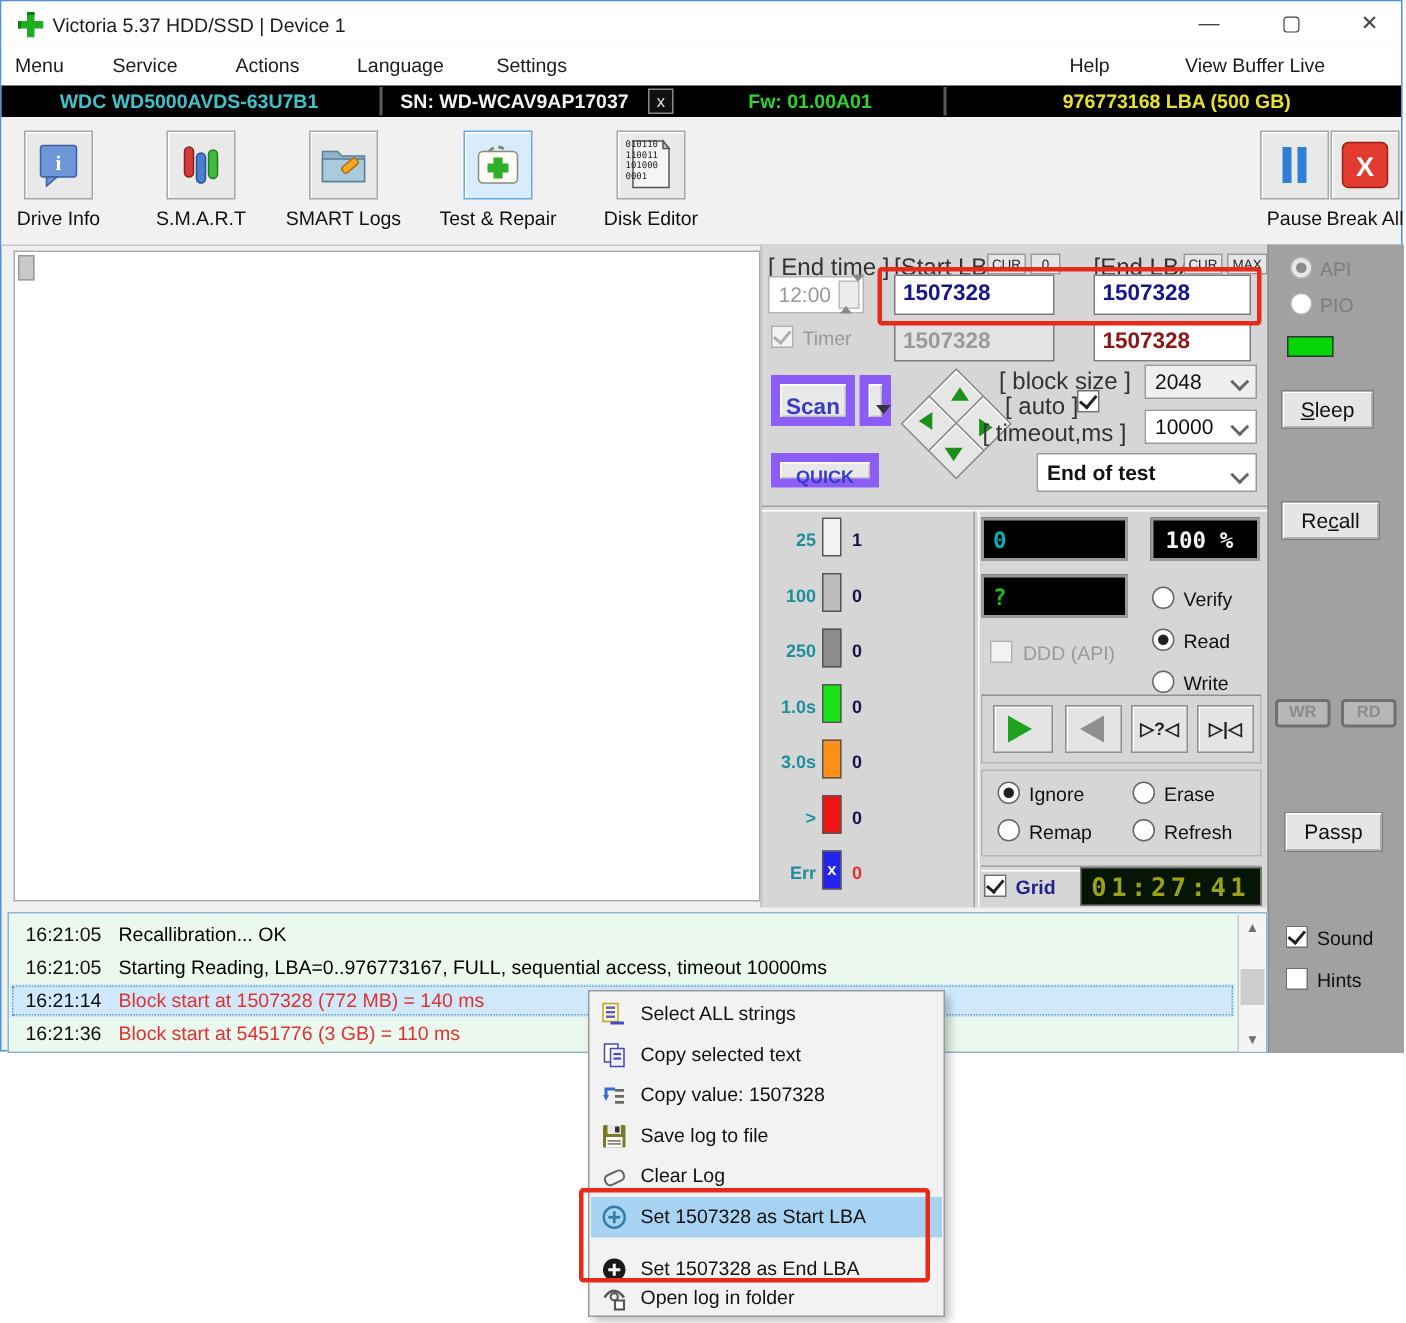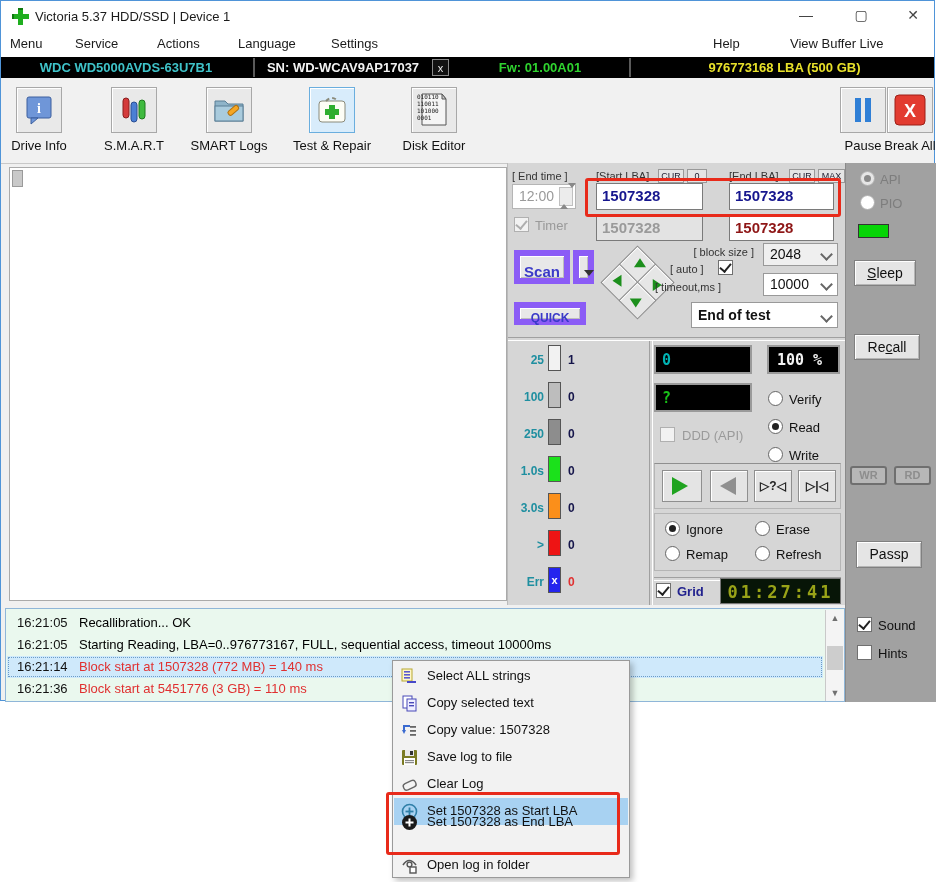--- a/index.html
+++ b/index.html
@@ -26,21 +26,21 @@
   .tbtn .lbl{display:block;margin-top:5px;font-size:13px;color:#111;white-space:nowrap;}
   .ic svg{position:absolute;left:50%;top:50%;transform:translate(-50%,-50%);}
   
   .graph-panel{position:absolute;left:8px;top:166px;width:498px;height:434px;background:#fff;border:1px solid #aaa;box-sizing:border-box;}
   .graph-chip{position:absolute;left:2px;top:2px;width:9px;height:15px;background:#c9c9c9;border:1px solid #9a9a9a;}
   .control-panel{position:absolute;left:506px;top:162px;width:338px;height:442px;background:#d6d6d6;border-left:1px solid #bbb;box-sizing:border-box;}
   .sidebar{position:absolute;left:844px;top:162px;width:91px;height:539px;background:#a1a1a1;border-left:1px solid #8a8a8a;box-sizing:border-box;}
   .groove-h{position:absolute;height:2px;border-top:1px solid #a0a0a0;border-bottom:1px solid #fff;}
   .groove-v{position:absolute;width:2px;border-left:1px solid #a0a0a0;border-right:1px solid #fff;}
   
-  .plabel{position:absolute;font-size:11px;color:#333;white-space:nowrap;}
+  .plabel{position:absolute;font-size:16px;color:#333;white-space:nowrap;}
   .tinybtn{position:absolute;height:14px;background:#e5e5e5;border:1px solid #999;font-size:9px;color:#223;text-align:center;line-height:13px;box-sizing:border-box;}
   .field{position:absolute;background:#fff;border:1px solid #7a7a7a;box-sizing:border-box;font-weight:bold;font-size:15px;padding:3px 0 0 5px;}
   .navy{color:#16168e;}
   .dred{color:#8e1616;}
   .gray-field{background:#e3e3e3;color:#9a9a9a;}
   .spinner{position:absolute;background:#fff;border:1px solid #b5b5b5;box-sizing:border-box;color:#9a9a9a;font-size:14px;padding:3px 0 0 6px;}
   .spin-arrows{position:absolute;right:2px;top:2px;width:14px;height:19px;background:#ececec;border:1px solid #c0c0c0;box-sizing:border-box;}
   .tri-up{width:0;height:0;border-left:4px solid transparent;border-right:4px solid transparent;border-bottom:5px solid #888;margin:2px auto 1px;}
   .tri-dn{width:0;height:0;border-left:4px solid transparent;border-right:4px solid transparent;border-top:5px solid #888;margin:0 auto;}
   .red-rect{position:absolute;border:3px solid #e82a1a;border-radius:3px;pointer-events:none;z-index:40;}
@@ -433,21 +433,21 @@
       <span class="ctx-lbl">Clear Log</span>
     </div>
     <div class="ctx-row hl" style="top:137px;">
       <svg class="ctx-ic" viewBox="0 0 17 17">
           <circle cx="8.5" cy="8.5" r="7" fill="none" stroke="#2f7fa8" stroke-width="1.6"></circle>
           <rect x="7.6" y="4.5" width="1.8" height="8" fill="#2f7fa8"></rect>
           <rect x="4.5" y="7.6" width="8" height="1.8" fill="#2f7fa8"></rect>
         </svg>
       <span class="ctx-lbl">Set 1507328 as Start LBA</span>
     </div>
-    <div class="ctx-row" style="top:148px;text-align:center;">
+    <div class="ctx-row" style="top:172px;text-align:center;">
       <svg class="ctx-ic" viewBox="0 0 17 17">
           <circle cx="8.5" cy="8.5" r="7.5" fill="#1a1a1a"></circle>
           <rect x="7.5" y="4.5" width="2" height="8" fill="#fff"></rect>
           <rect x="4.5" y="7.5" width="8" height="2" fill="#fff"></rect>
         </svg>
       <span class="ctx-lbl">Set 1507328 as End LBA</span>
     </div>
     <div class="ctx-row" style="top:191px;">
       <svg class="ctx-ic" viewBox="0 0 17 17">
           <path d="M2 8 q6 -9 13 0" fill="none" stroke="#555" stroke-width="1.6"></path>

